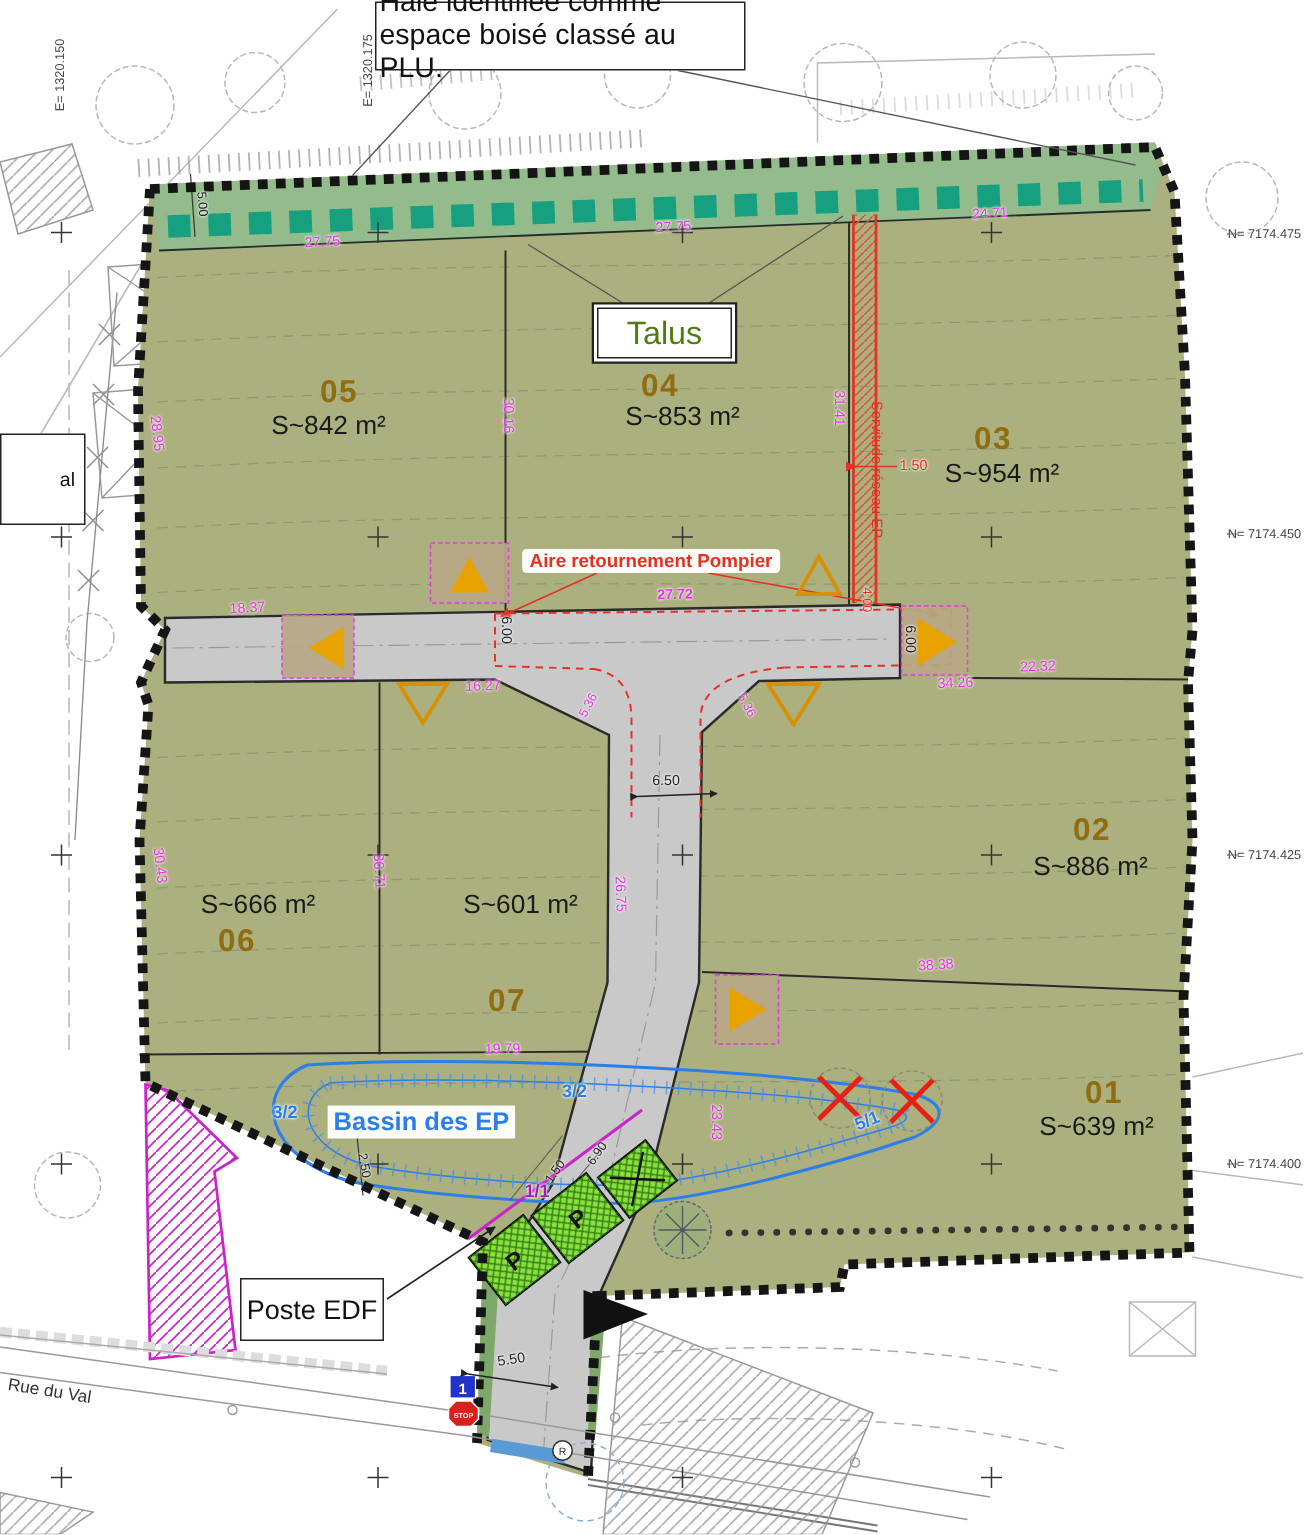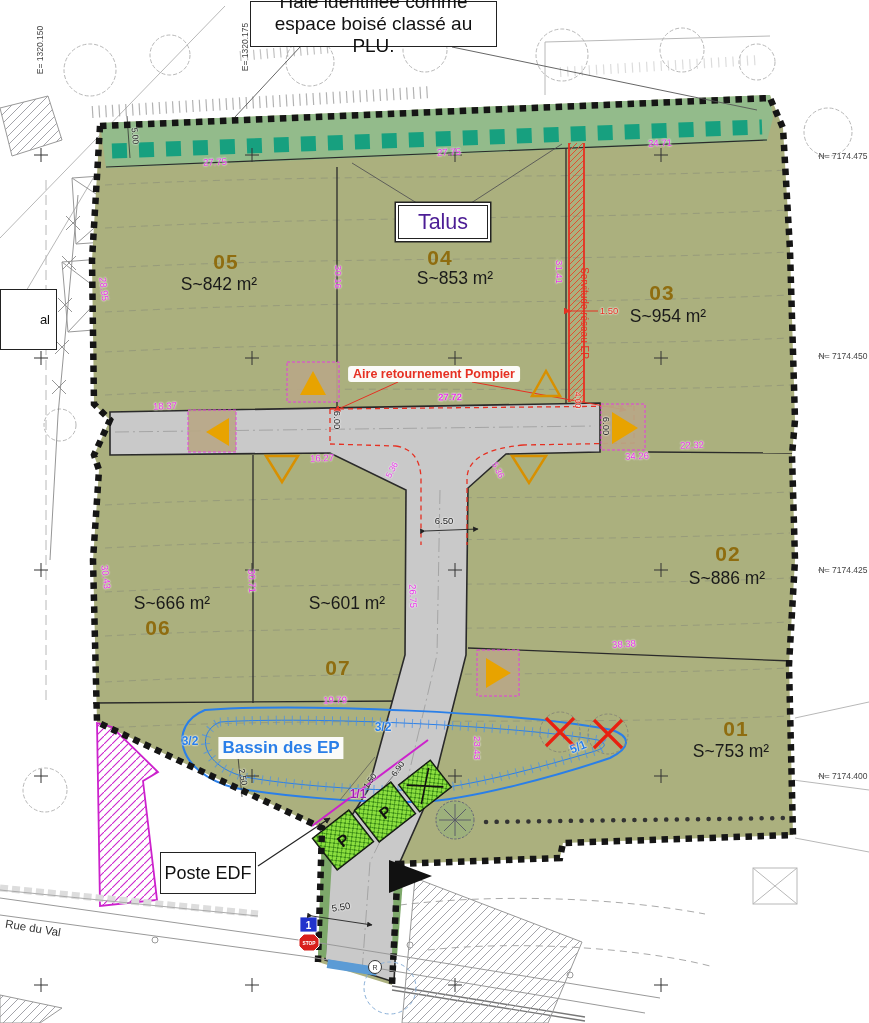--- a/index.html
+++ b/index.html
@@ -6,23 +6,23 @@
   #stage{position:relative;width:869px;height:1023px;background:#ffffff;overflow:hidden;
          font-family:"Liberation Sans",sans-serif;}
   svg{position:absolute;left:0;top:0;}
   .lbl{position:absolute;white-space:nowrap;font-size:9.5px;line-height:1;
        transform:translate(-50%,-50%);font-family:"Liberation Sans",sans-serif;
        text-shadow:0 0 2px #fff,0 0 2px #fff;}
   .plot-num{position:absolute;transform:translate(-50%,-50%);font-weight:bold;font-size:21px;
        letter-spacing:1px;color:#8f6d10;white-space:nowrap;}
   .plot-area{position:absolute;transform:translate(-50%,-50%);font-size:17.5px;color:#1a1a1a;white-space:nowrap;}
   .box{position:absolute;background:#fff;border:1.6px solid #222;display:flex;
-       align-items:center;justify-content:center;text-align:center;box-sizing:border-box;}
+       align-items:center;justify-content:center;text-align:left;box-sizing:border-box;}
   #haie-callout{left:250px;top:1px;width:247px;height:46px;font-size:19px;color:#111;line-height:1.15;padding:2px;}
-  #talus-callout{left:398px;top:205px;width:90px;height:34px;font-size:21.5px;color:#4c1d95;
+  #talus-callout{left:398px;top:205px;width:90px;height:34px;font-size:21.5px;color:#4d7c0f;
        box-shadow:0 0 0 2px #fff,0 0 0 3.5px #222;}
   #poste-edf-callout{left:160px;top:852px;width:96px;height:42px;font-size:18px;color:#111;}
   #aire-pompier-label{position:absolute;left:434px;top:374px;transform:translate(-50%,-50%);
        background:rgba(255,255,255,.95);color:#e63022;font-size:12.5px;font-weight:bold;
        padding:1px 5px;border-radius:3px;white-space:nowrap;}
   #bassin-label{position:absolute;left:281px;top:748px;transform:translate(-50%,-50%);
        background:rgba(255,255,255,.95);color:#2a7fe8;font-size:17px;font-weight:bold;
        padding:1px 4px;white-space:nowrap;}
   #servitude-label{position:absolute;left:584px;top:313px;transform:translate(-50%,-50%) rotate(90deg);
        color:#e63022;font-size:10px;white-space:nowrap;}
@@ -338,20 +338,20 @@
       <span class="lbl" style="left: 843px; top: 776px; color: rgb(68, 68, 68); font-size: 8.5px; transform: translate(-50%, -50%) rotate(0deg);">N= 7174.400</span>
       <span class="plot-num" style="left: 226px; top: 262px;">05</span>
       <span class="plot-area" style="left: 219px; top: 284px;">S~842 m²</span>
       <span class="plot-num" style="left: 440px; top: 258px;">04</span>
       <span class="plot-area" style="left: 455px; top: 278px;">S~853 m²</span>
       <span class="plot-num" style="left: 662px; top: 293px;">03</span>
       <span class="plot-area" style="left: 668px; top: 316px;">S~954 m²</span>
       <span class="plot-num" style="left: 728px; top: 554px;">02</span>
       <span class="plot-area" style="left: 727px; top: 578px;">S~886 m²</span>
       <span class="plot-num" style="left: 736px; top: 729px;">01</span>
-      <span class="plot-area" style="left: 731px; top: 751px;">S~753 m²</span>
+      <span class="plot-area" style="left: 731px; top: 751px;">S~639 m²</span>
       <span class="plot-num" style="left: 158px; top: 628px;">06</span>
       <span class="plot-area" style="left: 172px; top: 603px;">S~666 m²</span>
       <span class="plot-num" style="left: 338px; top: 628px; margin-top: 40px;">07</span>
       <span class="plot-area" style="left: 347px; top: 603px;">S~601 m²</span>
     </div>
 
 </div>
 
 </body></html>

